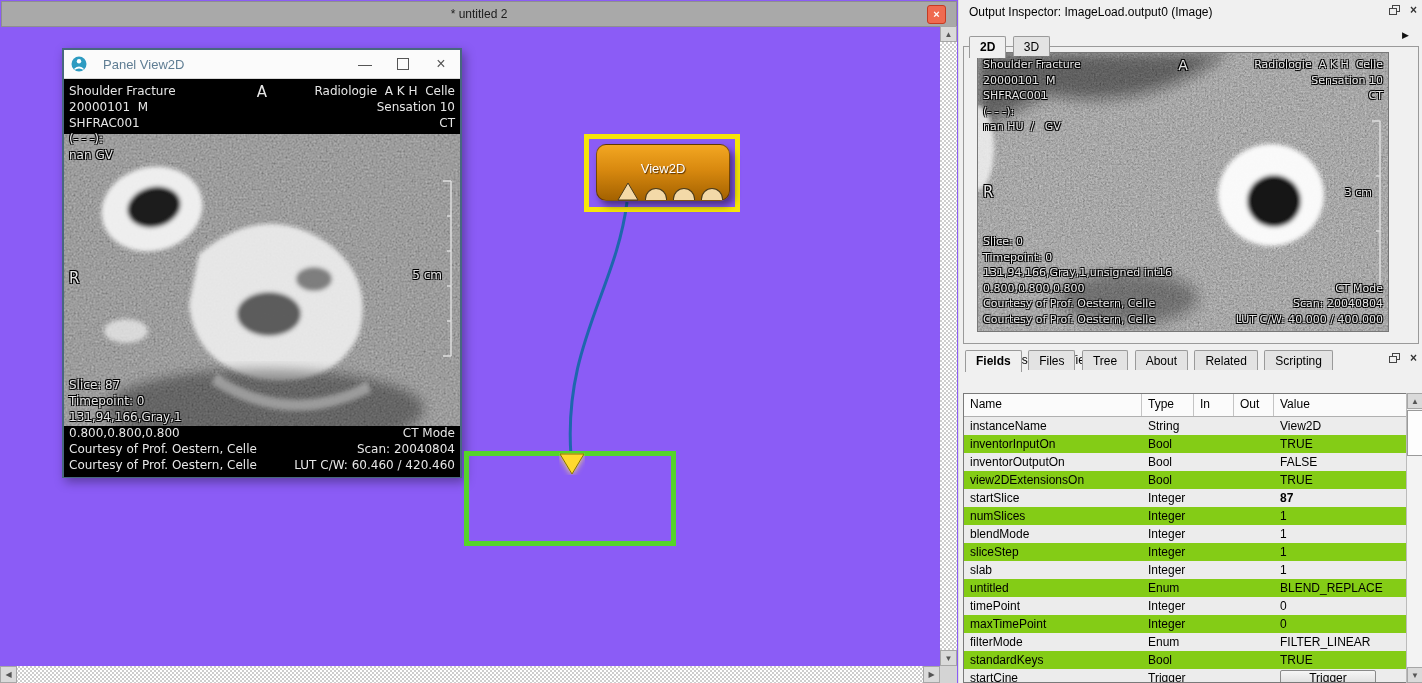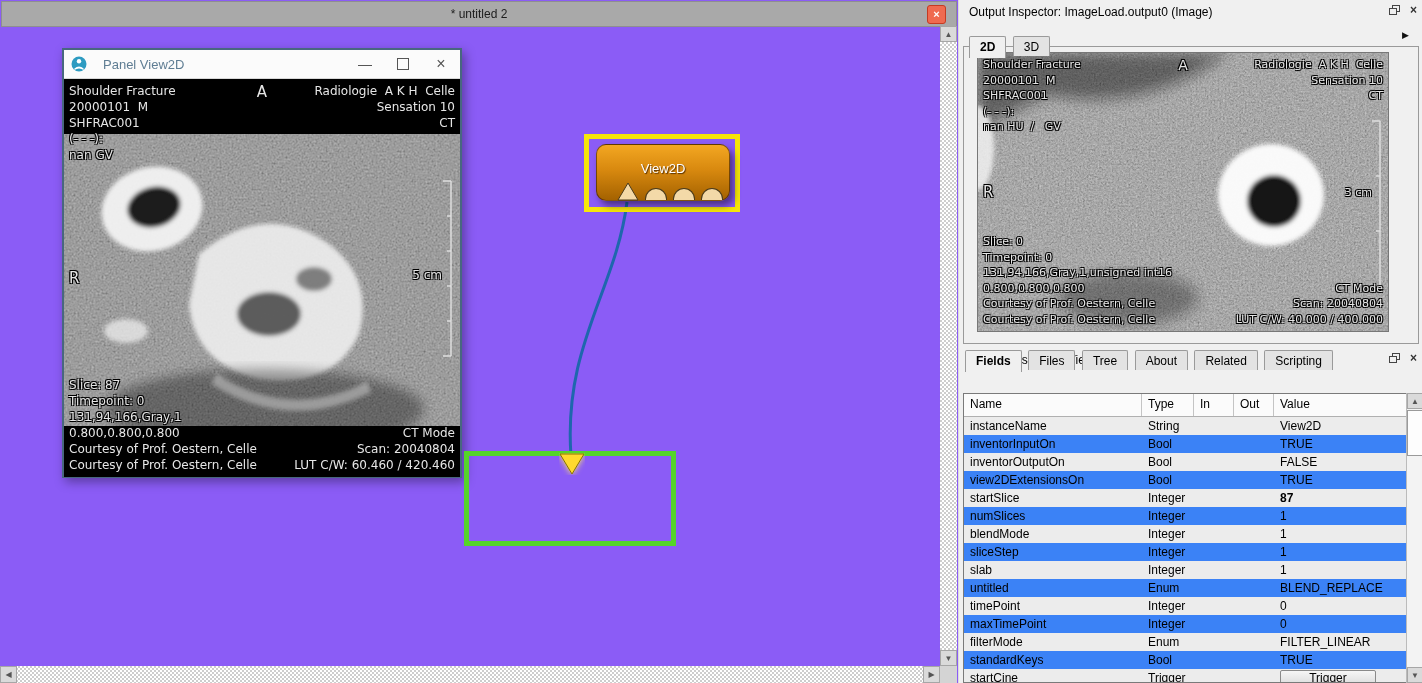--- a/index.html
+++ b/index.html
@@ -77,21 +77,21 @@
   .tab.active{background:#f0f0f0;font-weight:bold;padding-bottom:4px;z-index:3;}
   .pane{position:absolute;background:#f0f0f0;border:1px solid #9a9a9a;box-sizing:border-box;}
   .img-frame{position:absolute;border:1px solid #777;background:#000;box-sizing:border-box;overflow:hidden;}
   
   .ftable{position:absolute;left:4px;top:393px;width:452px;height:290px;border:1px solid #7a7a7a;
     box-sizing:border-box;background:#fff;overflow:hidden;}
   .thead{display:flex;height:22px;background:#fbfbfb;border-bottom:1px solid #b0b0b0;font-size:12px;}
   .thead .hc{padding:3px 6px;border-right:1px solid #c4c4c4;box-sizing:border-box;}
   .trow{display:flex;height:18px;font-size:12px;align-items:center;}
   .trow.odd{background:#ececec;}
-  .trow.even{background:#3b82f6;}
+  .trow.even{background:#84cc16;}
   .tc{padding:0 6px;box-sizing:border-box;overflow:hidden;white-space:nowrap;}
   .c-name{width:178px;}.c-type{width:52px;}.c-in{width:40px;}.c-out{width:40px;}.c-value{width:131px;}
   .bold{font-weight:bold;}
   .trigger-btn{font-size:12px;height:16px;width:96px;background:linear-gradient(180deg,#f6f6f6,#dcdcdc);
     border:1px solid #8a8a8a;border-radius:2px;padding:0;}
   .tbl-scroll{position:absolute;right:0;top:393px;width:17px;height:290px;background:#f3f3f3;border-left:1px solid #bbb;box-sizing:border-box;}
   .thumb{position:absolute;left:0;width:16px;background:#fdfdfd;border:1px solid #9a9a9a;box-sizing:border-box;}
   .float-icon{position:relative;width:11px;height:10px;display:inline-block;}
   .float-icon i{position:absolute;border:1px solid #444;background:#f0f0f0;width:6px;height:5px;}
   .float-icon i:first-child{left:3px;top:0;}

